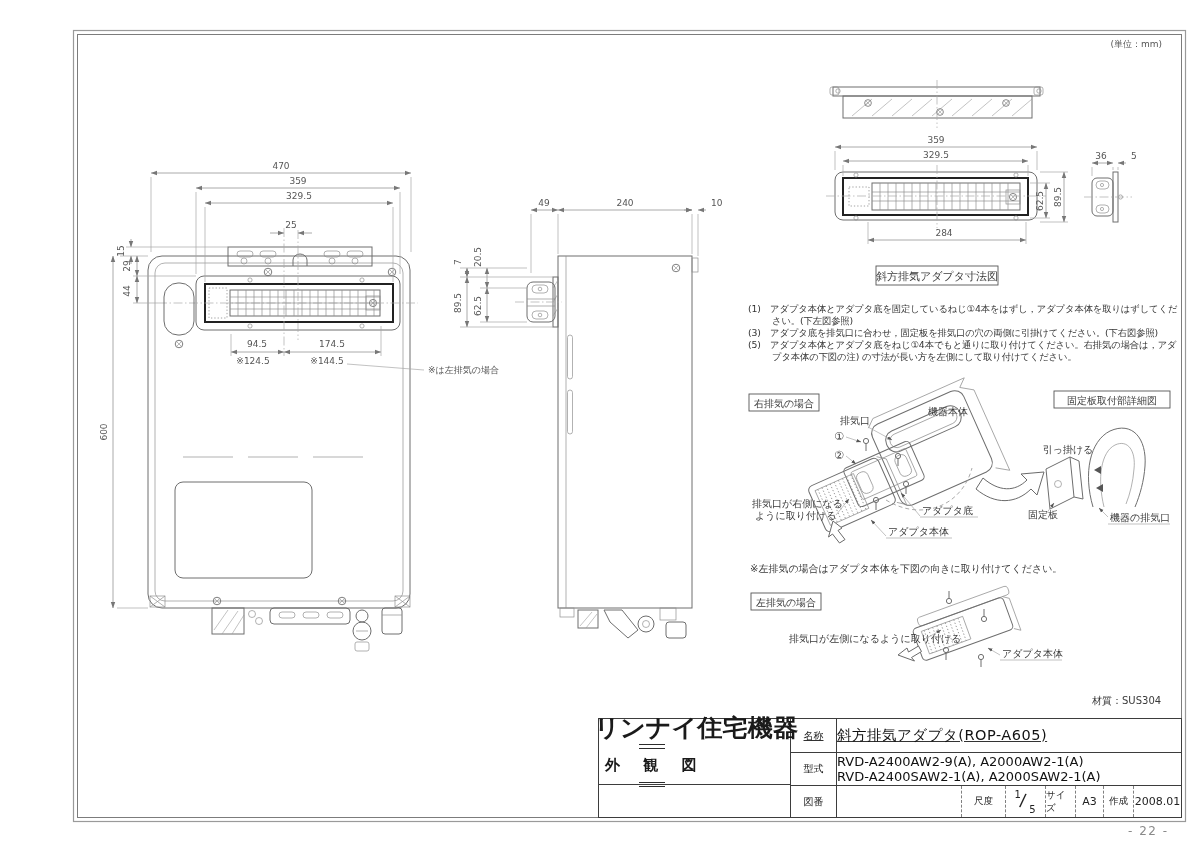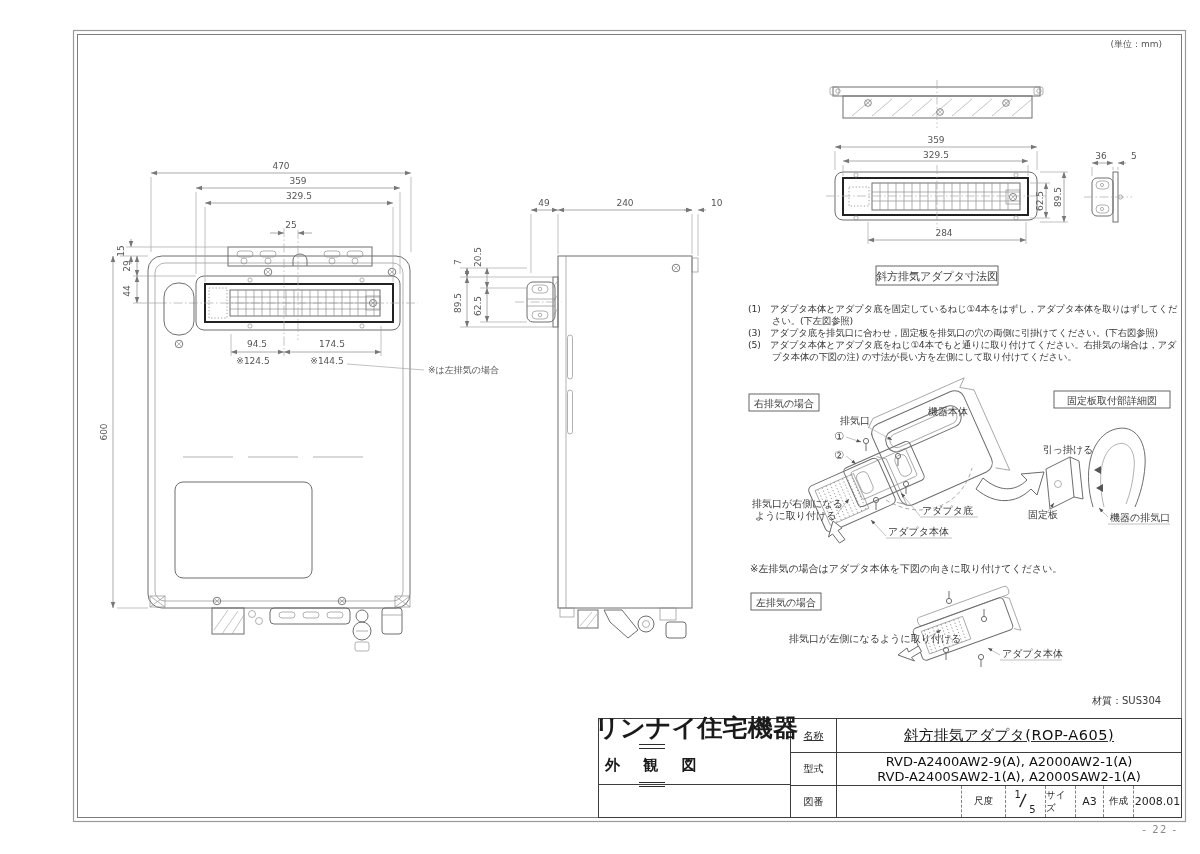--- a/index.html
+++ b/index.html
@@ -42,34 +42,34 @@
   .tb-company-cell{flex:1;display:flex;flex-direction:column;align-items:center;justify-content:center;line-height:1.15;}
   .tb-brand{font-size:14px;font-weight:800;}
   .tb-suffix{font-size:10.5px;}
   .tb-addr{font-size:8.8px;margin-top:1px;}
   .tb-right{flex:1;display:flex;flex-direction:column;}
   .tb-row{display:flex;border-bottom:1px solid #3d3d3d;}
   .tb-row:last-child{border-bottom:none;}
   .tb-row1{height:34px;text-decoration:underline;} .tb-row2{height:33px;} .tb-row3{flex:1;}
   .tb-lab{width:46px;border-right:1px solid #3d3d3d;display:flex;align-items:center;justify-content:center;
       font-size:10px;color:#222;}
-  .tb-val{flex:1;display:flex;flex-direction:column;align-items:center;justify-content:center;color:#111;}
+  .tb-val{flex:1;display:flex;flex-direction:column;justify-content:center;color:#111;}
   .v-name{font-size:14.5px;letter-spacing:.5px;}
   .v-model{font-size:13px;line-height:1.18;white-space:nowrap;}
   .tb-cells{flex:1;display:flex;align-items:stretch;}
   .c{display:flex;align-items:center;justify-content:center;font-size:9.5px;color:#222;}
   .c-dash{border-left:1px dashed #808080;}
   .c-blank{width:124px;}
   .c-scale-l{width:44px;} .c-scale-v{width:40px;} .c-size-l{width:30px;font-family:Liberation Serif, serif;}
   .c-size-v{width:28px;font-size:11px;} .c-date-l{width:30px;} .c-date-v{flex:1;font-size:11px;}
   .frac{position:relative;width:22px;height:22px;}
   .frac .num{position:absolute;left:0;top:-2px;font-size:10px;}
   .frac .slash{position:absolute;left:5px;top:-1px;font-size:17px;font-weight:400;transform:rotate(8deg);}
   .frac .den{position:absolute;right:1px;bottom:-2px;font-size:10px;}
-  .pageno{position:absolute;left:1128px;top:824px;width:64px;text-align:center;font-size:10px;
+  .pageno{position:absolute;left:1128px;top:824px;width:64px;font-size:12px;
       letter-spacing:1.5px;color:#8a8a8a;}
 </style>
 </head>
 <body>
 
 <div id="page">
 
 <svg id="art" width="1200" height="854" viewBox="0 0 1200 854">
   <defs>
     <marker id="ar" viewBox="0 0 10 10" refX="9.5" refY="5" markerWidth="8" markerHeight="8" orient="auto-start-reverse">

